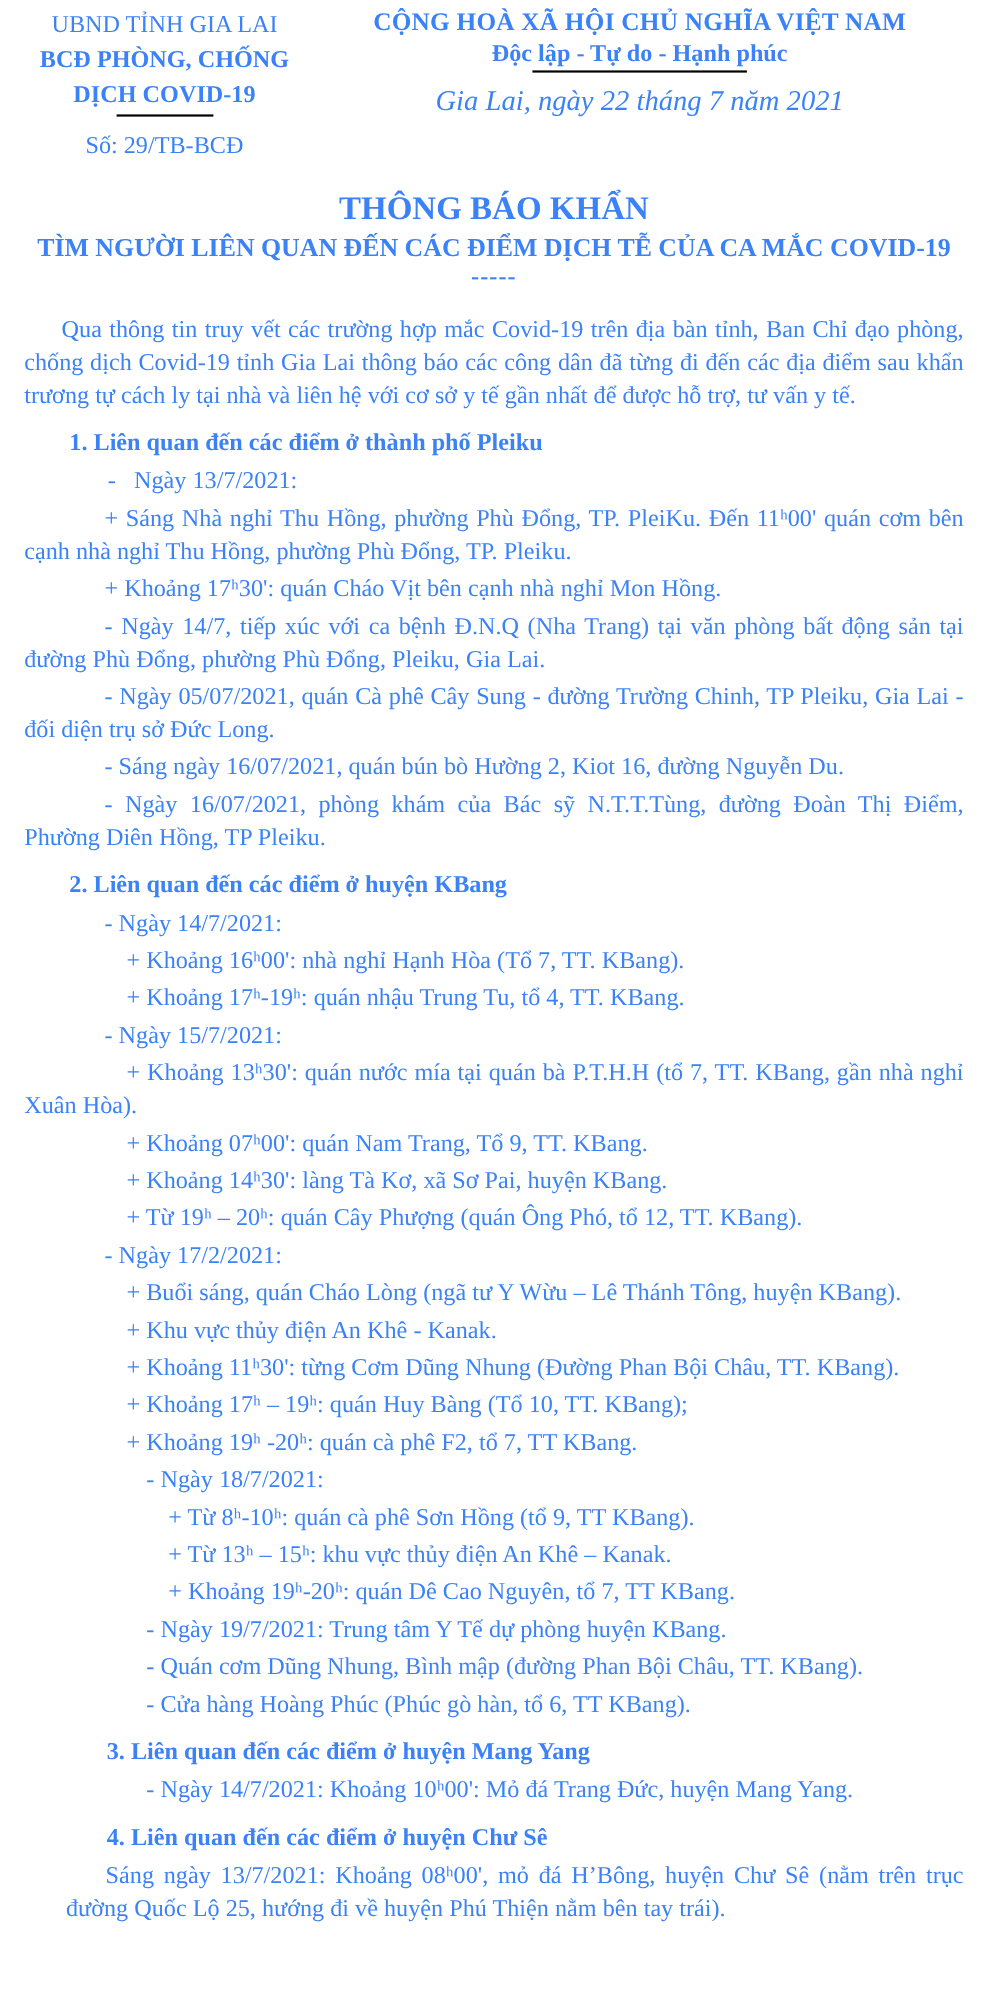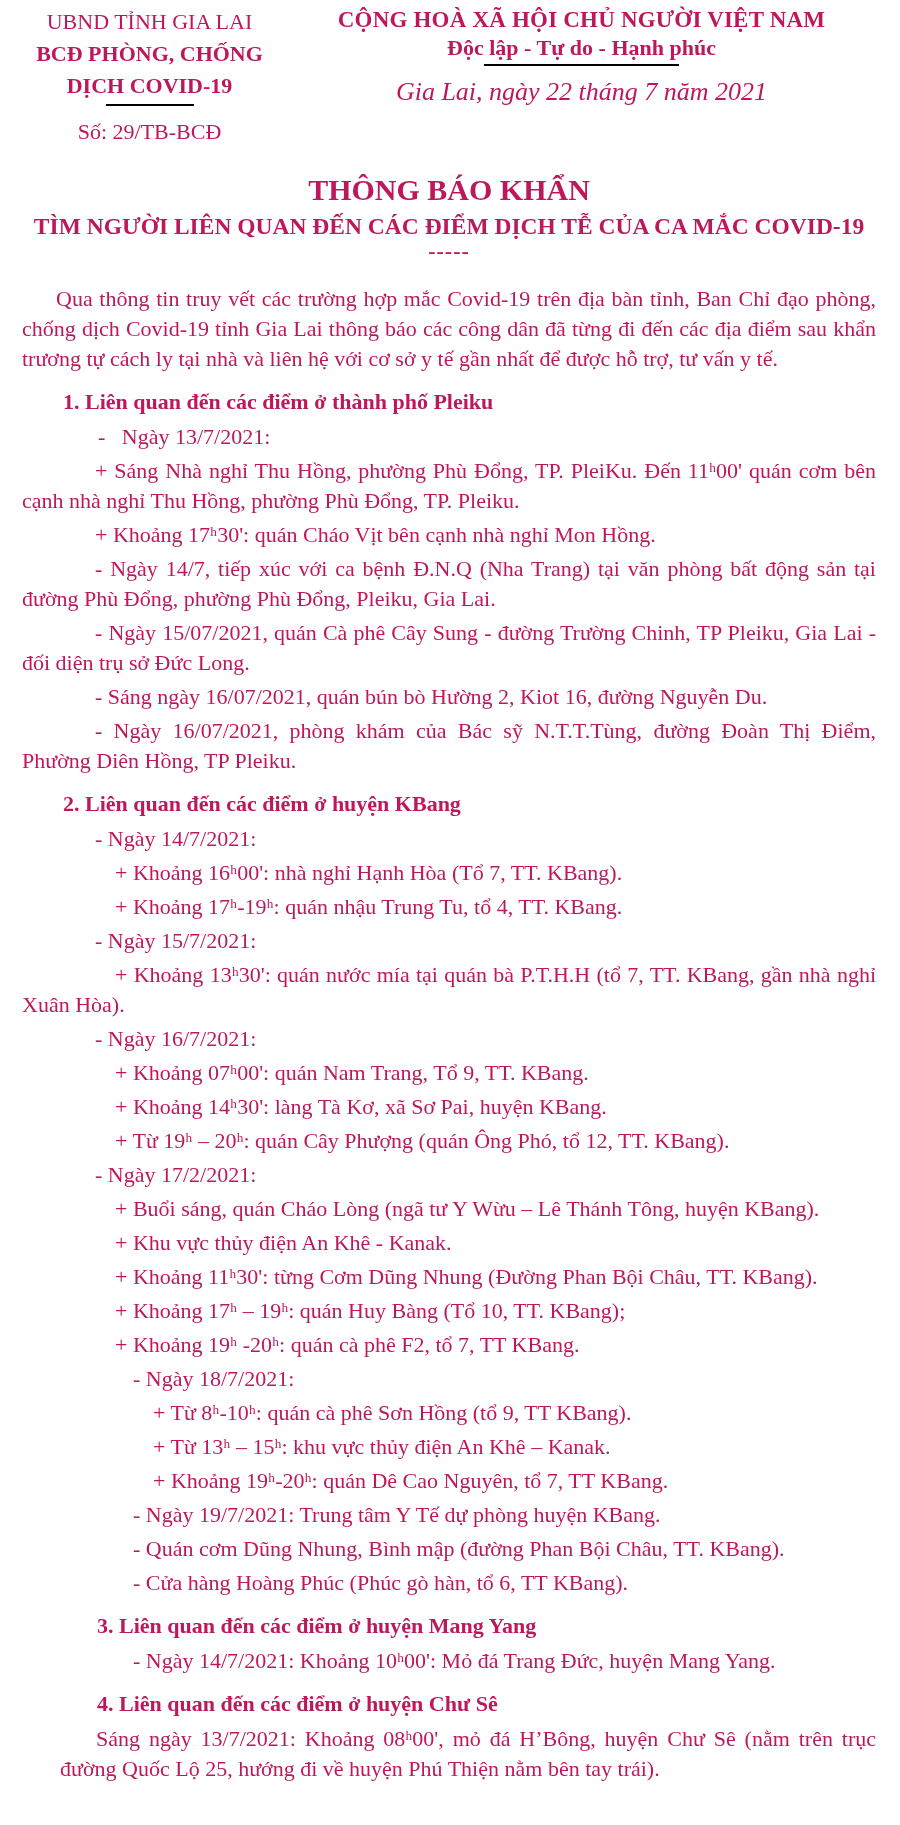--- a/index.html
+++ b/index.html
@@ -6,21 +6,21 @@
     margin: 0;
     padding: 0;
     background: #ffffff;
   }
   .page {
     position: relative;
     width: 900px;
     height: 1825px;
     margin: 0 auto;
     background: #ffffff;
-    color: #be185d;
+    color: #3b82f6;
     font-family: "Liberation Serif", "DejaVu Serif", serif;
     font-size: 22px;
     line-height: 30px;
     overflow: hidden;
     box-sizing: border-box;
     padding: 6px 24px 0 22px;
   }
   
   .doc-header {
     display: flex;
@@ -106,21 +106,21 @@
 
   <div class="doc-header">
     <div class="hdr-left">
       <div>UBND TỈNH GIA LAI</div>
       <div class="bold">BCĐ PHÒNG, CHỐNG</div>
       <div class="bold">DỊCH COVID-19</div>
       <hr class="rule rule-left">
       <div class="doc-number">Số: 29/TB-BCĐ</div>
     </div>
     <div class="hdr-right">
-      <div class="bold motto-line1">CỘNG HOÀ XÃ HỘI CHỦ NGƯỜI VIỆT NAM</div>
+      <div class="bold motto-line1">CỘNG HOÀ XÃ HỘI CHỦ NGHĨA VIỆT NAM</div>
       <div class="bold motto-line2">Độc lập - Tự do - Hạnh phúc</div>
       <hr class="rule rule-right">
       <div class="italic hdr-date">Gia Lai, ngày 22 tháng 7 năm 2021</div>
     </div>
   </div>
 
   <div class="title-block">
     <p class="title-main">THÔNG BÁO KHẨN</p>
     <p class="title-sub">TÌM NGƯỜI LIÊN QUAN ĐẾN CÁC ĐIỂM DỊCH TỄ CỦA CA MẮC COVID-19</p>
     <p class="title-sep">-----</p>
@@ -128,30 +128,29 @@
 
   <div class="body-text">
     <p class="intro">Qua thông tin truy vết các trường hợp mắc Covid-19 trên địa bàn tỉnh, Ban Chỉ đạo phòng, chống dịch Covid-19 tỉnh Gia Lai thông báo các công dân đã từng đi đến các địa điểm sau khẩn trương tự cách ly tại nhà và liên hệ với cơ sở y tế gần nhất để được hỗ trợ, tư vấn y tế.</p>
 
     <div>
         <p class="sec-h h-a">1. Liên quan đến các điểm ở thành phố Pleiku</p>
         <p class="item date1">-&nbsp;&nbsp;&nbsp;Ngày 13/7/2021:</p>
         <p class="item i1">+ Sáng Nhà nghỉ Thu Hồng, phường Phù Đổng, TP. PleiKu. Đến 11ʰ00' quán cơm bên cạnh nhà nghỉ Thu Hồng, phường Phù Đổng, TP. Pleiku.</p>
         <p class="item i1">+ Khoảng 17ʰ30': quán Cháo Vịt bên cạnh nhà nghỉ Mon Hồng.</p>
         <p class="item i1">- Ngày 14/7, tiếp xúc với ca bệnh Đ.N.Q (Nha Trang) tại văn phòng bất động sản tại đường Phù Đổng, phường Phù Đổng, Pleiku, Gia Lai.</p>
-        <p class="item i1">- Ngày 15/07/2021, quán Cà phê Cây Sung - đường Trường Chinh, TP Pleiku, Gia Lai - đối diện trụ sở Đức Long.</p>
+        <p class="item i1">- Ngày 05/07/2021, quán Cà phê Cây Sung - đường Trường Chinh, TP Pleiku, Gia Lai - đối diện trụ sở Đức Long.</p>
         <p class="item i1">- Sáng ngày 16/07/2021, quán bún bò Hường 2, Kiot 16, đường Nguyễn Du.</p>
         <p class="item i1">- Ngày 16/07/2021, phòng khám của Bác sỹ N.T.T.Tùng, đường Đoàn Thị Điểm, Phường Diên Hồng, TP Pleiku.</p>
         <p class="sec-h h-a">2. Liên quan đến các điểm ở huyện KBang</p>
         <p class="item i1">- Ngày 14/7/2021:</p>
         <p class="item i2">+ Khoảng 16ʰ00': nhà nghỉ Hạnh Hòa (Tổ 7, TT. KBang).</p>
         <p class="item i2">+ Khoảng 17ʰ-19ʰ: quán nhậu Trung Tu, tổ 4, TT. KBang.</p>
         <p class="item i1">- Ngày 15/7/2021:</p>
         <p class="item i2">+ Khoảng 13ʰ30': quán nước mía tại quán bà P.T.H.H (tổ 7, TT. KBang, gần nhà nghỉ Xuân Hòa).</p>
-        <p class="item i1">- Ngày 16/7/2021:</p>
         <p class="item i2">+ Khoảng 07ʰ00': quán Nam Trang, Tổ 9, TT. KBang.</p>
         <p class="item i2">+ Khoảng 14ʰ30': làng Tà Kơ, xã Sơ Pai, huyện KBang.</p>
         <p class="item i2">+ Từ 19ʰ – 20ʰ: quán Cây Phượng (quán Ông Phó, tổ 12, TT. KBang).</p>
         <p class="item i1">- Ngày 17/2/2021:</p>
         <p class="item i2">+ Buổi sáng, quán Cháo Lòng (ngã tư Y Wừu – Lê Thánh Tông, huyện KBang).</p>
         <p class="item i2">+ Khu vực thủy điện An Khê - Kanak.</p>
         <p class="item i2">+ Khoảng 11ʰ30': từng Cơm Dũng Nhung (Đường Phan Bội Châu, TT. KBang).</p>
         <p class="item i2">+ Khoảng 17ʰ – 19ʰ: quán Huy Bàng (Tổ 10, TT. KBang);</p>
         <p class="item i2">+ Khoảng 19ʰ -20ʰ: quán cà phê F2, tổ 7, TT KBang.</p>
         <p class="item i3">- Ngày 18/7/2021:</p>

